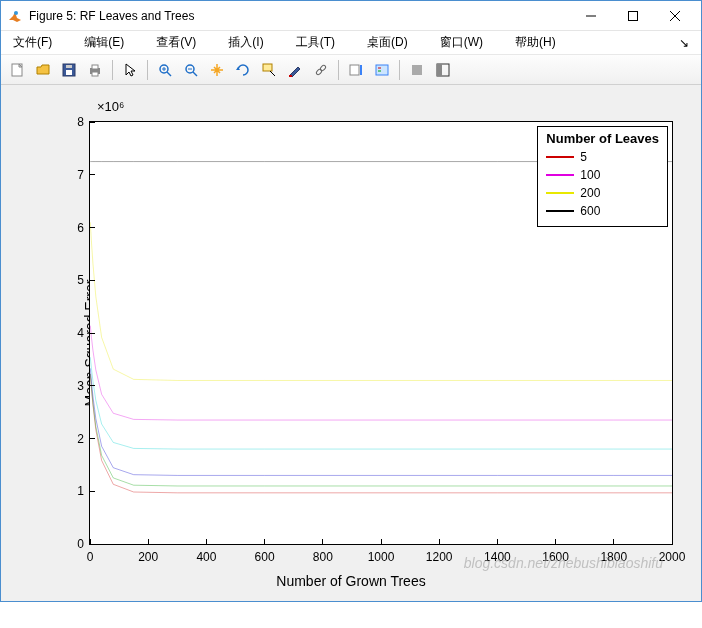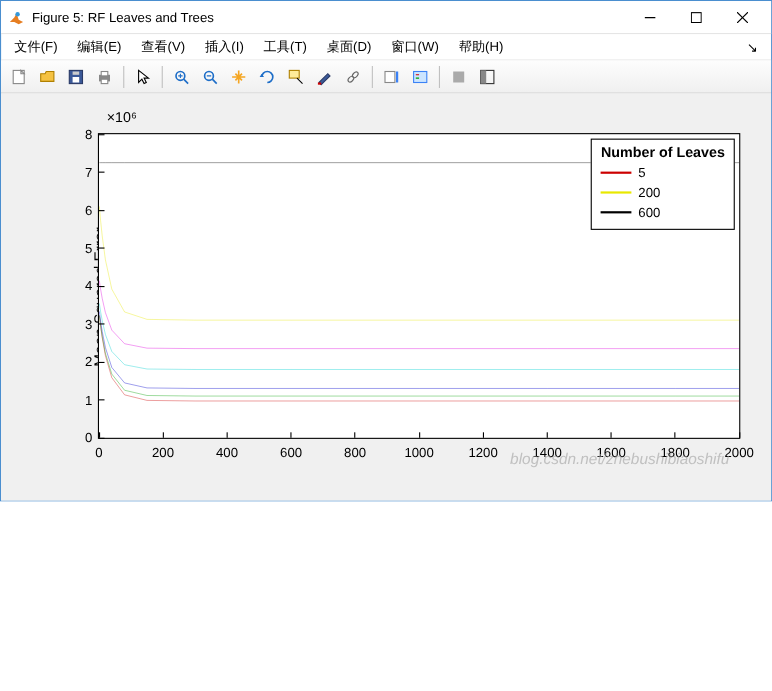--- a/index.html
+++ b/index.html
@@ -1,23 +1,23 @@
 <!DOCTYPE html>
 <html><head>
 <meta charset="utf-8">
 <style>
   * { box-sizing: border-box; margin: 0; padding: 0; }
   body { font-family: "Microsoft YaHei", "Segoe UI", Arial, sans-serif; font-size: 12px; background: #fff; }
-  .window { width: 702px; height: 456px; border: 1px solid #4a8ecf; background: #fff; display: flex; flex-direction: column; }
+  .window { width: 702px; height: 602px; border: 1px solid #4a8ecf; background: #fff; display: flex; flex-direction: column; }
   .titlebar { height: 30px; background: #fff; display: flex; align-items: center; padding: 0 6px; border-bottom: 1px solid #e5e5e5; }
   .titlebar .icon { width: 16px; height: 16px; margin-right: 6px; }
   .titlebar .title { flex: 1; font-size: 12px; color: #000; }
   .winbtns { display: flex; gap: 2px; }
   .winbtn { width: 40px; height: 28px; display: flex; align-items: center; justify-content: center; color: #000; }
-  .menubar { height: 24px; display: flex; align-items: center; padding: 0 4px; border-bottom: 1px solid #e8e8e8; gap: 2px; }
+  .menubar { height: 24px; display: flex; align-items: center; padding: 0 4px; border-bottom: 1px solid #e8e8e8; gap: 16px; }
   .menu-item { padding: 2px 8px; font-size: 12px; }
   .menu-arrow { margin-left: auto; padding-right: 8px; font-size: 12px; }
   .toolbar { height: 30px; display: flex; align-items: center; padding: 2px 4px; border-bottom: 1px solid #d0d0d0; background: linear-gradient(#fdfdfd,#f0f0f0); gap: 2px; }
   .tbtn { width: 24px; height: 24px; display: flex; align-items: center; justify-content: center; border: 1px solid transparent; border-radius: 2px; }
   .tsep { width: 1px; height: 20px; background: #c0c0c0; margin: 0 3px; }
   .figure-area { flex: 1; background: #f0f0f0; position: relative; overflow: hidden; }
   .plot-container { position: absolute; inset: 8px; }
   .axes { position: absolute; left: 80px; top: 28px; right: 20px; bottom: 48px; background: #fff; border: 1px solid #000; }
   .exponent { position: absolute; left: 88px; top: 6px; font-size: 13px; font-family: Arial; }
   .ylabel { position: absolute; left: 18px; top: 50%; transform: translateY(-50%) rotate(-90deg); transform-origin: center; font-size: 14px; font-family: Arial; white-space: nowrap; }
@@ -179,36 +179,41 @@
           <rect x="2" y="2" width="12" height="12" fill="none" stroke="#333"></rect>
           <rect x="2" y="2" width="5" height="12" fill="#888"></rect>
         </svg>
       </div>
   </div>
 
   <div class="figure-area">
     <div class="plot-container">
       <div class="exponent">×10⁶</div>
       <div class="ylabel">Mean Squared Error</div>
+      <div class="xlabel">Number of Grown Trees</div>
       <div class="axes" id="axes">
         <svg id="plot-svg" style="position:absolute;inset:0;width:100%;height:100%;" preserveAspectRatio="none" viewBox="0 0 100 100">
             <polyline points="0.05,59.70483107346157 0.25,63.221219762560864 0.5,67.00602557953839 1,72.92172640817576 2,80.19773335237946 4,85.8512944831359 7.5,87.67875729365164 15,87.875 30,87.875 50,87.875 70,87.875 90,87.875 100,87.875" fill="none" stroke="#cc0000" stroke-width="0.35" vector-effect="non-scaling-stroke"></polyline>
             <polyline points="0.05,59.65155723674484 0.25,62.97175256550812 0.5,66.54538895922079 1,72.13102922660372 2,79.0010787018175 4,84.33920509137296 7.5,86.06470645752515 15,86.25 30,86.25 50,86.25 70,86.25 90,86.25 100,86.25" fill="none" stroke="#00a000" stroke-width="0.35" vector-effect="non-scaling-stroke"></polyline>
             <polyline points="0.05,58.36057736234734 0.25,61.52985472162138 0.5,64.94105309743804 1,70.27280062539447 2,76.83057512446217 4,81.92605940540146 7.5,83.57312889127401 15,83.75 30,83.75 50,83.75 70,83.75 90,83.75 100,83.75" fill="none" stroke="#0000cc" stroke-width="0.35" vector-effect="non-scaling-stroke"></polyline>
             <polyline points="0.05,55.73763773915486 0.25,58.454161189961184 0.5,61.37804551208974 1,65.94811482176668 2,71.56906439239614 4,75.93662234748696 7.5,77.34839619252058 15,77.5 30,77.5 50,77.5 70,77.5 90,77.5 100,77.5" fill="none" stroke="#00d0d0" stroke-width="0.35" vector-effect="non-scaling-stroke"></polyline>
             <polyline points="0.05,48.25812767635361 0.25,51.050110111904544 0.5,54.05521344298112 1,58.75222912237131 2,64.52931618107382 4,69.01819519047271 7.5,70.46918497564614 15,70.625 30,70.625 50,70.625 70,70.625 90,70.625 100,70.625" fill="none" stroke="#e000e0" stroke-width="0.35" vector-effect="non-scaling-stroke"></polyline>
             <polyline points="0.05,23.77037610632226 0.25,28.448833160488704 0.5,33.484411715265665 1,41.35508663748706 2,51.03561089801559 4,58.55751626511644 7.5,60.98890455378544 15,61.25 30,61.25 50,61.25 70,61.25 90,61.25 100,61.25" fill="none" stroke="#e8e800" stroke-width="0.35" vector-effect="non-scaling-stroke"></polyline>
             <polyline points="0.05,9.375 0.25,9.375 0.5,9.375 1,9.375 2,9.375 4,9.375 7.5,9.375 15,9.375 30,9.375 50,9.375 70,9.375 90,9.375 100,9.375" fill="none" stroke="#000000" stroke-width="0.35" vector-effect="non-scaling-stroke"></polyline>
           </svg>
         <div class="legend">
           <div class="legend-title">Number of Leaves</div>
           <div id="legend-rows">
               <div class="legend-row">
                 <div class="legend-line" style="background: rgb(204, 0, 0);"></div>
                 <span>5</span>
+              </div>
+              <div class="legend-row">
+                <div class="legend-line" style="background: rgb(224, 0, 224);"></div>
+                <span>100</span>
               </div>
               <div class="legend-row">
                 <div class="legend-line" style="background: rgb(232, 232, 0);"></div>
                 <span>200</span>
               </div>
               <div class="legend-row">
                 <div class="legend-line" style="background: rgb(0, 0, 0);"></div>
                 <span>600</span>
               </div>
             </div>

